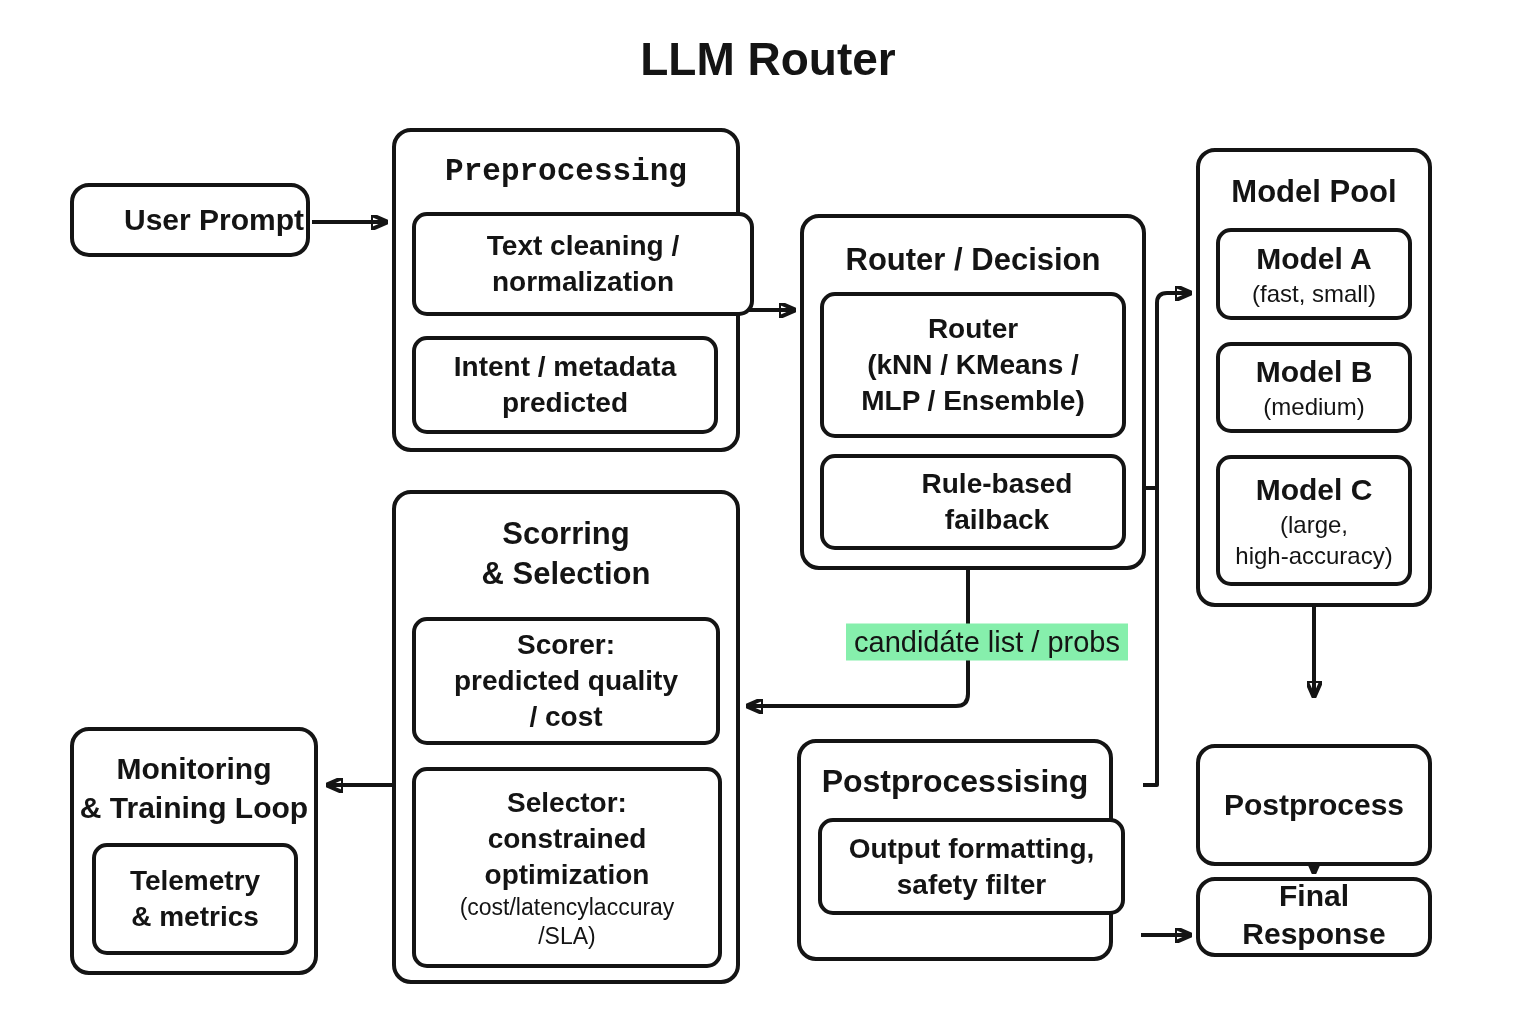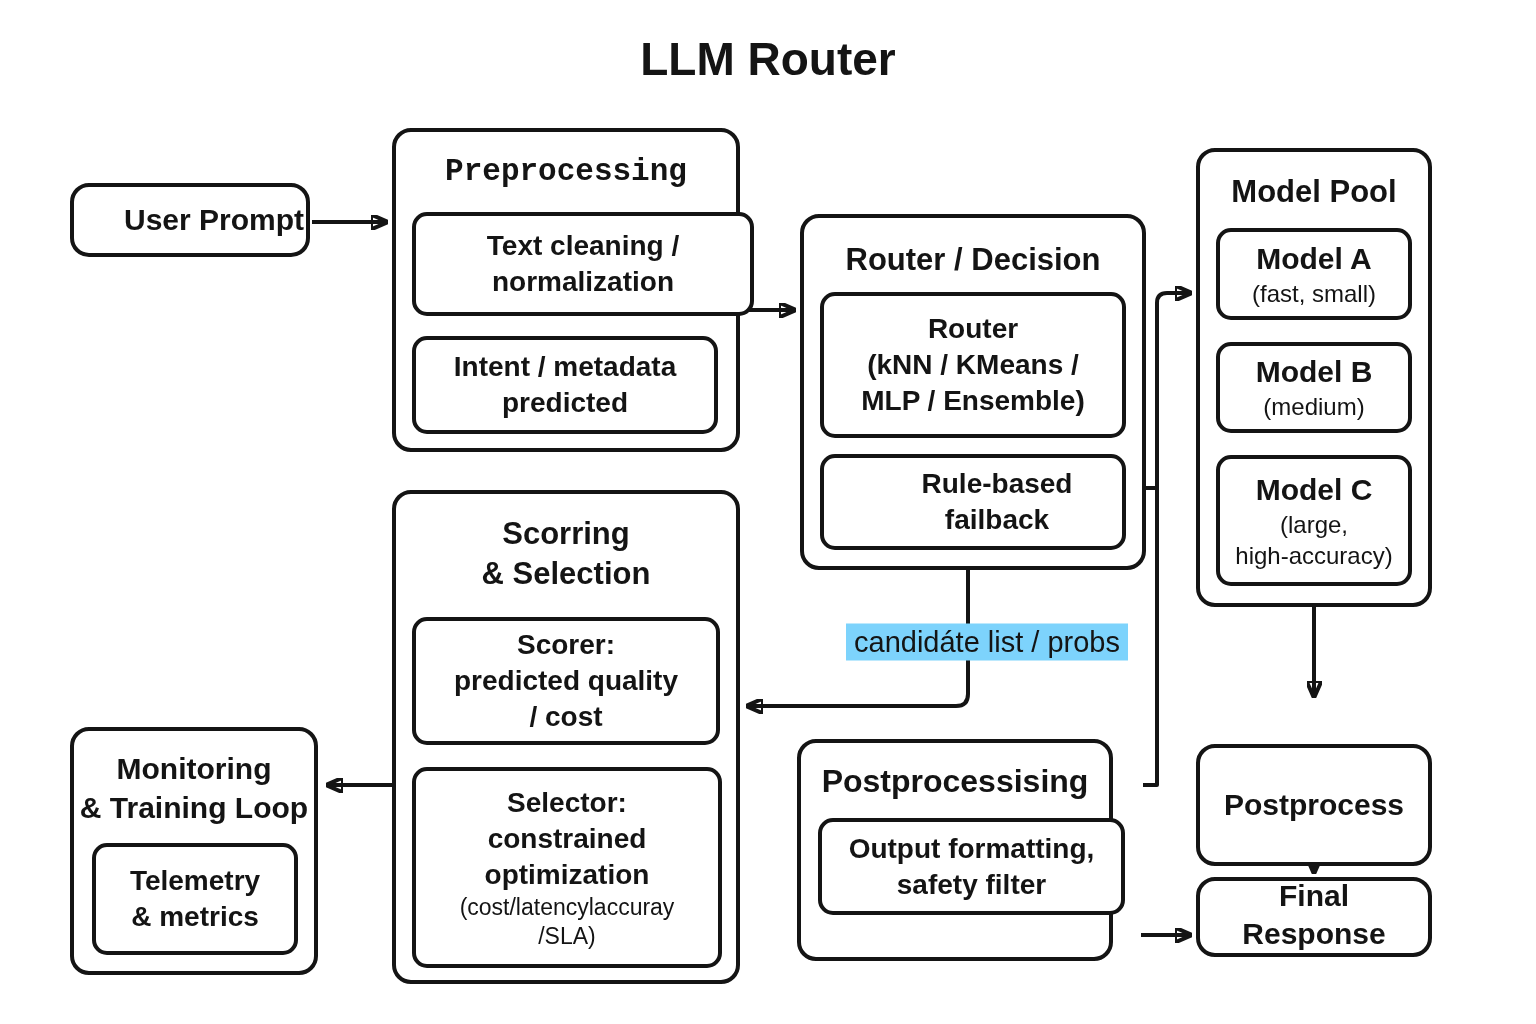--- a/index.html
+++ b/index.html
@@ -17,21 +17,21 @@
   }
   .inner { border-radius:15px; display:flex; flex-direction:column; justify-content:center; align-items:center; }
   .node-title { width:100%; text-align:center; font-size:31px; font-weight:700; line-height:40px; }
   .ln   { font-size:28px; font-weight:700; line-height:36px; white-space:nowrap; text-align:center; }
   .name { font-size:30px; line-height:38px; }
   .desc { font-size:24px; font-weight:400; line-height:31px; }
   .small{ font-size:23px; font-weight:400; line-height:29px; }
   .big  { font-size:30px; line-height:40px; }
   #edge-label {
     position:absolute; left:987px; top:642px; transform:translate(-50%,-50%);
-    background:#7dd3fc; padding:2px 8px; font-size:29px; font-weight:400; white-space:nowrap;
+    background:#86efac; padding:2px 8px; font-size:29px; font-weight:400; white-space:nowrap;
   }
   svg.wires { position:absolute; left:0; top:0; }
   svg.wires path { stroke:#141414; stroke-width:4; fill:none; stroke-linejoin:round; }
 </style>
 </head>
 <body>
 
 <div id="canvas">
 
   <div id="diagram-title">LLM Router</div>

